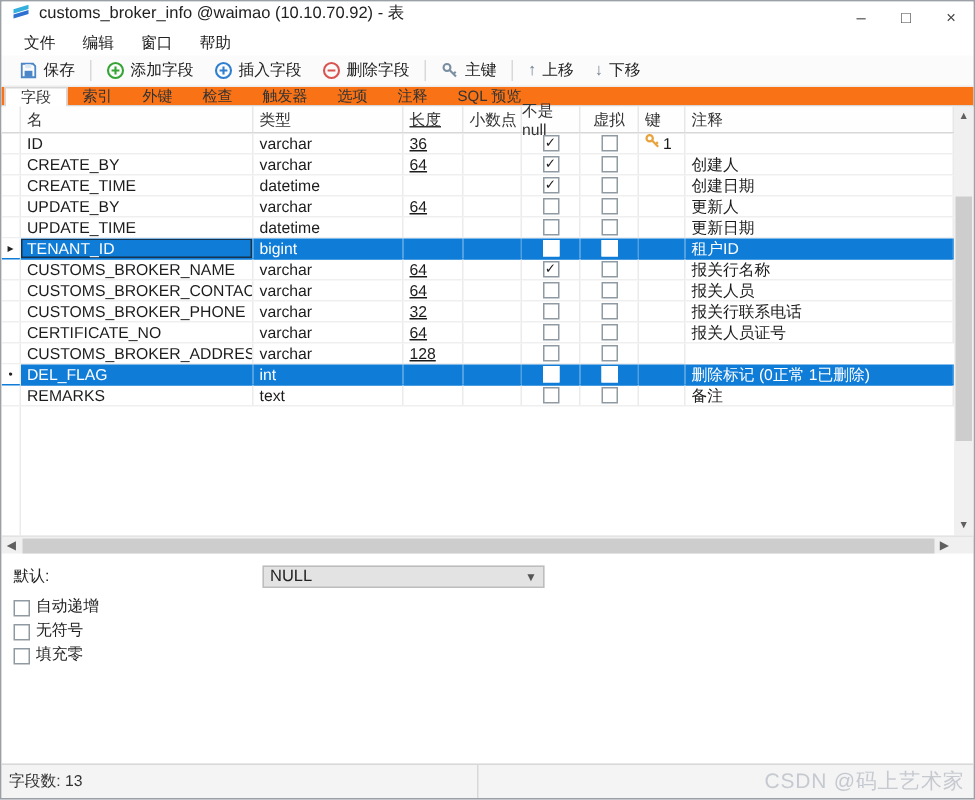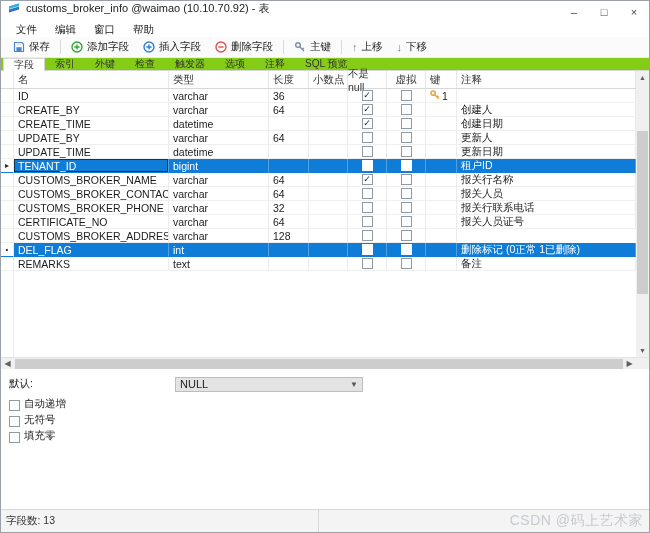--- a/index.html
+++ b/index.html
@@ -18,36 +18,36 @@
   .menu-item { font-size:10.5px; color:#222; padding:0 9px; line-height:15px; }
 
   
   .toolbar { height:21px; background:#fbfbfb; border-bottom:1px solid #ececec; display:flex; align-items:center; padding-left:5px; flex:none; }
   .tb-btn { display:flex; align-items:center; gap:4px; font-size:10.5px; color:#222; padding:0 7px; height:19px; }
   .tb-sep { width:1px; height:14px; background:#d9d9d9; margin:0 3px; }
   .tb-ico { width:12px; height:12px; display:inline-flex; align-items:center; justify-content:center; }
   .arrow-glyph { font-size:11px; color:#6e7f90; }
 
   
-  .tabbar { height:13px; background:#84cc16; display:flex; align-items:center; padding-left:2px; border-bottom:1px solid #d7d7d7; flex:none; }
+  .tabbar { height:13px; background:#f97316; display:flex; align-items:flex-start; padding-left:2px; border-bottom:1px solid #d7d7d7; flex:none; }
   .tab { font-size:10px; line-height:12px; color:#333; padding:0 10px; height:13px; display:flex; align-items:center; }
   .tab.active { background:#ffffff; border:1px solid #d7d7d7; border-bottom:none; height:14px; margin-bottom:-1px; }
 
   
   .grid-wrap { height:286px; display:flex; flex:none; background:#ffffff; }
   .grid { width:635px; display:flex; flex-direction:column; flex:none; }
   .grid-header { height:18px; display:flex; border-bottom:1px solid #d8d8d8; background:#fefefe; flex:none; }
   .hcell { font-size:10.5px; color:#333; display:flex; align-items:center; padding-left:4px; border-right:1px solid #e7e7e7; }
   .grid-body { flex:1; display:flex; flex-direction:column; overflow:hidden; }
   .grid-row { height:14px; display:flex; flex:none; }
   .cell { font-size:10.5px; color:#1c1c1c; display:flex; align-items:center; padding-left:4px; border-right:1px solid #ebebeb; border-bottom:1px solid #efefef; white-space:nowrap; overflow:hidden; }
   .c-gutter { width:13px; flex:none; padding-left:0; justify-content:center; font-size:8px; color:#222; }
   .c-name { width:155px; flex:none; }
   .c-type { width:100px; flex:none; }
-  .c-len { width:40px; flex:none; }
+  .c-len { width:40px; flex:none;text-decoration:underline; }
   .c-dec { width:39px; flex:none; }
   .c-null { width:39px; flex:none; justify-content:center; padding-left:0; }
   .c-virt { width:39px; flex:none; justify-content:center; padding-left:0; }
   .c-key { width:31px; flex:none; gap:2px; }
   .c-comment { flex:1; }
   .grid-row.selected .cell { background:#0f7cd7; color:#ffffff; border-right-color:rgba(255,255,255,.28); border-bottom-color:#0f7cd7; }
   .grid-row.selected .c-gutter { background:#ffffff; color:#222; border-right-color:#ebebeb; }
   .cell.focus { box-shadow:inset 0 0 0 1px #14344f; }
   .cb { width:11px; height:11px; border:1px solid #8f9aa3; background:#fff; display:inline-flex; align-items:center; justify-content:center; }
   .cb.checked::after { content:"\2713"; font-size:9px; color:#222; line-height:1; }

